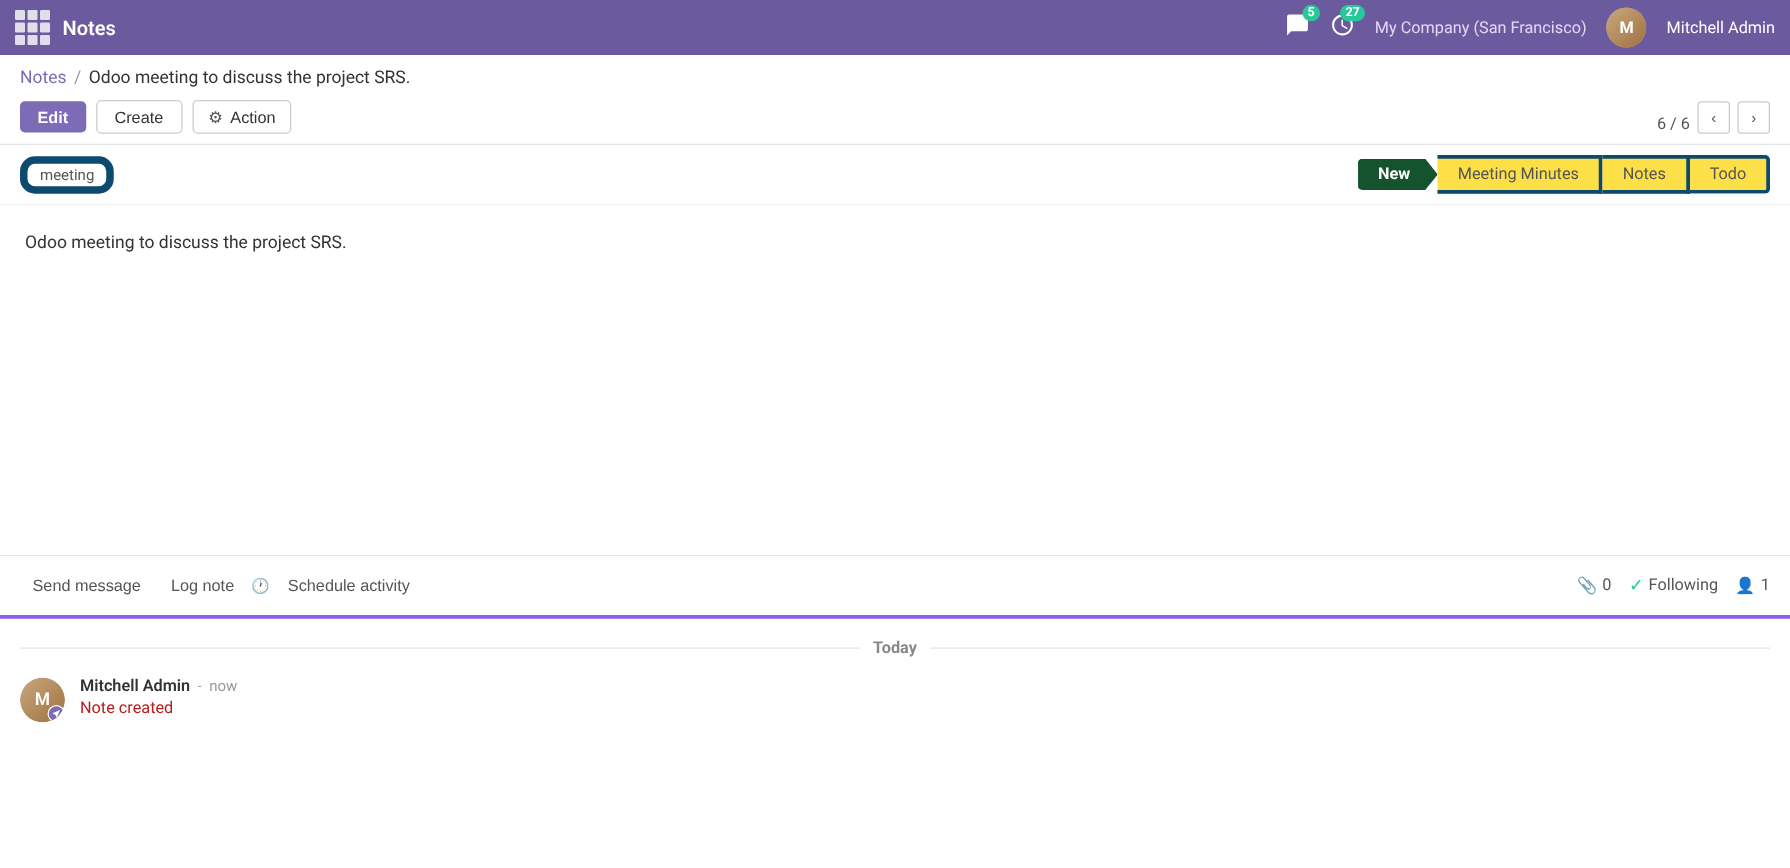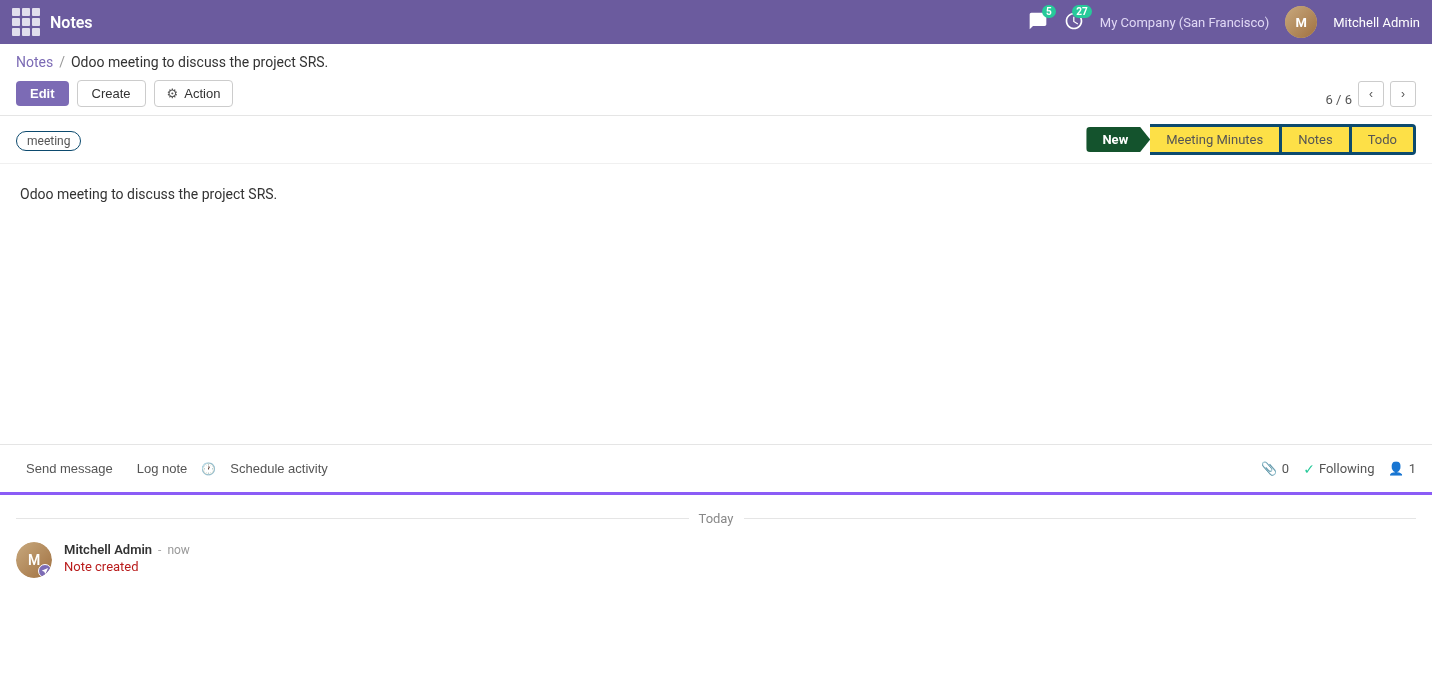--- a/index.html
+++ b/index.html
@@ -57,21 +57,21 @@
     .pagination { display: flex; align-items: flex-end; gap: 6px; font-size: 13px; color: #555; }
     .nav-btn { background: none; border: 1px solid #ccc; width: 26px; height: 26px; border-radius: 3px; cursor: pointer; display: flex; align-items: center; justify-content: center; color: #555; font-size: 12px; }
 
     
     .status-bar {
       padding: 8px 16px;
       display: flex; align-items: center; justify-content: space-between;
       border-bottom: 1px solid #f0f0f0;
     }
     .tag-meeting {
-      border: 1px solid #0c4a6e; border-radius: 12px; padding: 2px 10px; font-size: 12px; color: #555; cursor: pointer;
+      border: 6px solid #0c4a6e; border-radius: 12px; padding: 2px 10px; font-size: 12px; color: #555; cursor: pointer;
     }
     .stage-flow { display: flex; align-items: center; gap: 0; }
     .stage-item {
       padding: 5px 16px; font-size: 13px; color: #555; cursor: pointer; position: relative; background: #fde047; border: 3px solid #0c4a6e;
     }
     .stage-item:first-child { border-radius: 4px 0 0 4px; }
     .stage-item:last-child { border-radius: 0 4px 4px 0; }
     .stage-item + .stage-item { border-left: none; }
     .stage-item.active {
       background: #14532d; color: #fff; font-weight: 700;
@@ -108,21 +108,21 @@
 
     
     .chatter-content { padding: 0 16px 20px; }
     .chatter-date-divider {
       display: flex; align-items: center; gap: 10px; margin: 16px 0;
     }
     .chatter-date-divider::before,
     .chatter-date-divider::after {
       content: ''; flex: 1; height: 1px; background: #e5e5e5;
     }
-    .chatter-date-label { font-size: 13px; color: #888; }
+    .chatter-date-label { font-size: 13px; color: #888; font-weight: bold; }
 
     .chatter-message { display: flex; gap: 12px; align-items: flex-start; }
     .msg-avatar { width: 36px; height: 36px; border-radius: 50%; overflow: hidden; flex-shrink: 0; position: relative; }
     .avatar-img { width: 36px; height: 36px; border-radius: 50%; background: linear-gradient(135deg, #c8a97e, #a07040); display: flex; align-items: center; justify-content: center; font-size: 14px; color: #fff; font-weight: 600; }
     .avatar-badge { position: absolute; bottom: 0; right: 0; width: 14px; height: 14px; border-radius: 50%; background: #7c6bb5; border: 1px solid #fff; display: flex; align-items: center; justify-content: center; }
     .avatar-badge svg { width: 8px; height: 8px; fill: #fff; }
     .msg-body { }
     .msg-header { display: flex; align-items: baseline; gap: 6px; margin-bottom: 2px; }
     .msg-author { font-size: 13px; font-weight: 600; color: #333; }
     .msg-time { font-size: 12px; color: #999; }

